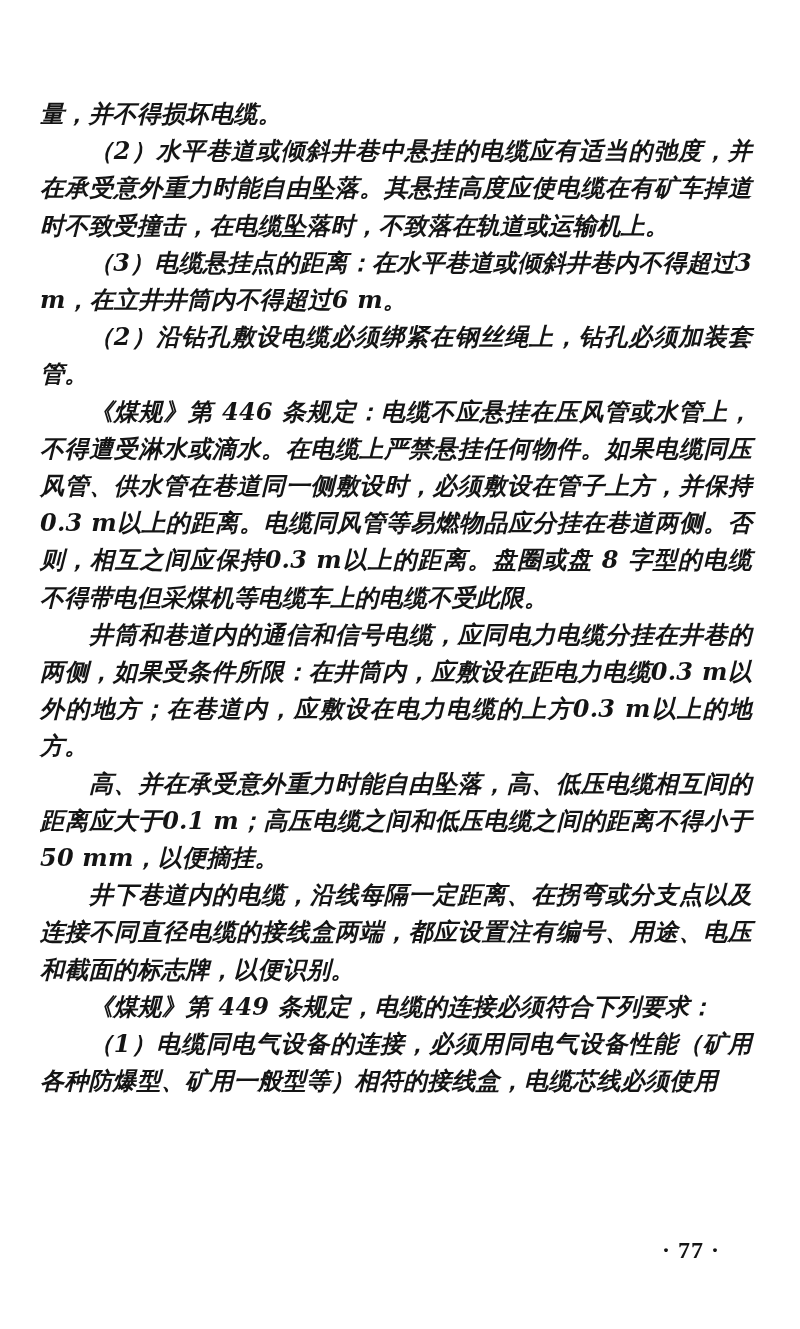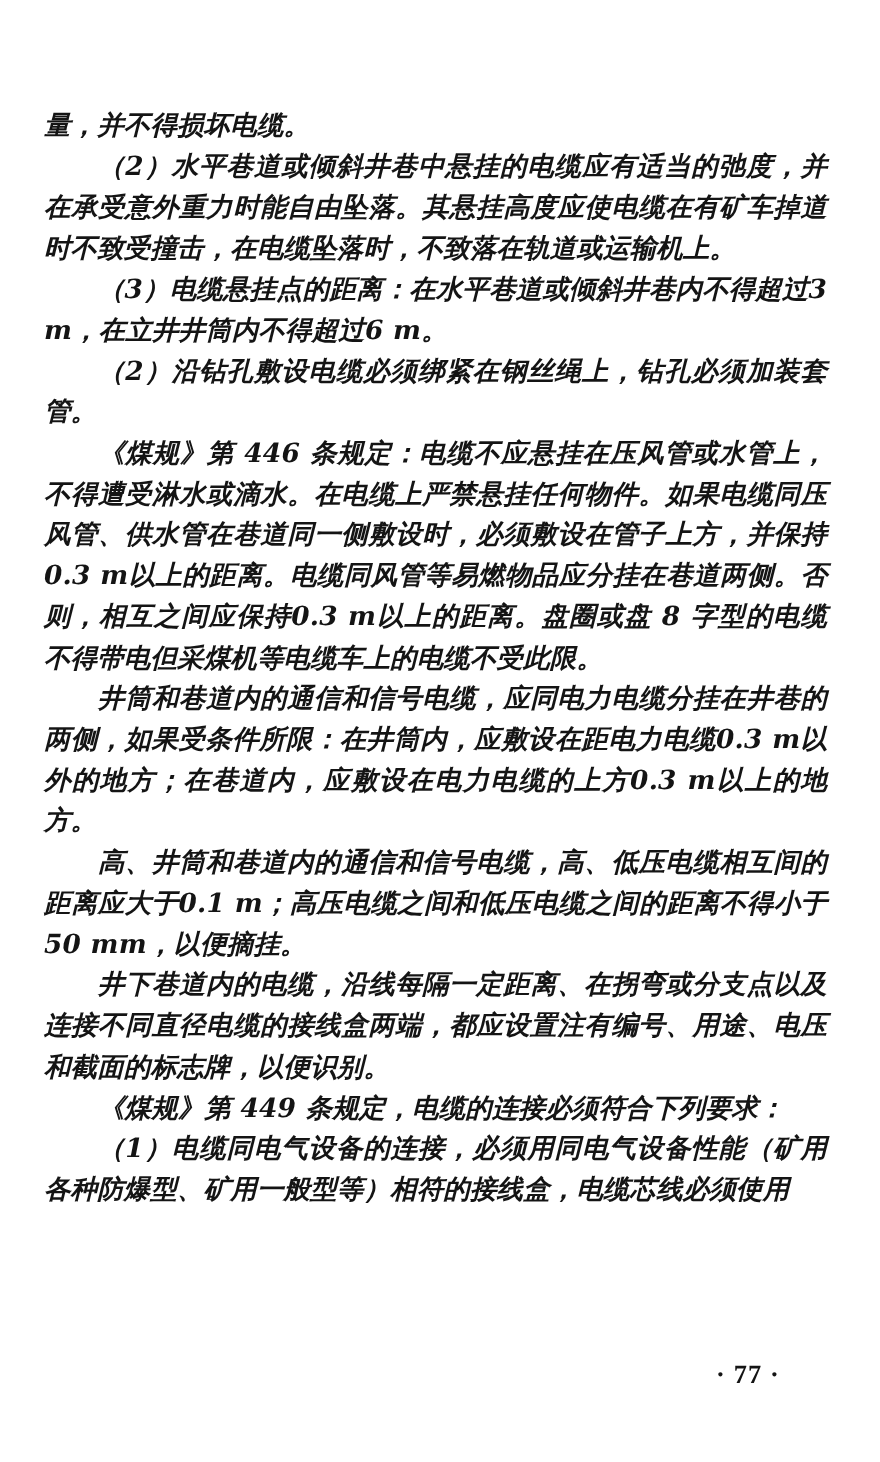--- a/index.html
+++ b/index.html
@@ -36,37 +36,37 @@
     .sec-num {
       font-family: "Liberation Serif", "DejaVu Serif", serif;
       font-weight: 700;
       margin-right: 18px;
     }
     .page-number {
       position: absolute;
       top: 1237px;
       left: 640px;
       width: 80px;
-      text-align: center;
+      text-align: right;
       font-family: "Liberation Serif", serif;
       font-size: 24px;
       font-weight: 700;
       color: #141414;
       letter-spacing: 1px;
     }
   </style>
 </head>
 <body>
 
 <div class="page">
   <p class="para">量，并不得损坏电缆。</p>
   <p class="para indent">（2）水平巷道或倾斜井巷中悬挂的电缆应有适当的弛度，并在承受意外重力时能自由坠落。其悬挂高度应使电缆在有矿车掉道时不致受撞击，在电缆坠落时，不致落在轨道或运输机上。</p>
   <p class="para indent">（3）电缆悬挂点的距离：在水平巷道或倾斜井巷内不得超过3 m，在立井井筒内不得超过6 m。</p>
   <p class="para indent">（2）沿钻孔敷设电缆必须绑紧在钢丝绳上，钻孔必须加装套管。</p>
   <p class="para indent">《煤规》第 446 条规定：电缆不应悬挂在压风管或水管上，不得遭受淋水或滴水。在电缆上严禁悬挂任何物件。如果电缆同压风管、供水管在巷道同一侧敷设时，必须敷设在管子上方，并保持0.3 m以上的距离。电缆同风管等易燃物品应分挂在巷道两侧。否则，相互之间应保持0.3 m以上的距离。盘圈或盘 8 字型的电缆不得带电但采煤机等电缆车上的电缆不受此限。</p>
   <p class="para indent">井筒和巷道内的通信和信号电缆，应同电力电缆分挂在井巷的两侧，如果受条件所限：在井筒内，应敷设在距电力电缆0.3 m以外的地方；在巷道内，应敷设在电力电缆的上方0.3 m以上的地方。</p>
-  <p class="para indent">高、井筒和巷道内的通信和信号电缆，高、低压电缆相互间的距离应大于0.1 m；高压电缆之间和低压电缆之间的距离不得小于50 mm，以便摘挂。</p>
+  <p class="para indent">高、并在承受意外重力时能自由坠落，高、低压电缆相互间的距离应大于0.1 m；高压电缆之间和低压电缆之间的距离不得小于50 mm，以便摘挂。</p>
   <p class="para indent">井下巷道内的电缆，沿线每隔一定距离、在拐弯或分支点以及连接不同直径电缆的接线盒两端，都应设置注有编号、用途、电压和截面的标志牌，以便识别。</p>
   <p class="para indent">《煤规》第 449 条规定，电缆的连接必须符合下列要求：</p>
   <p class="para indent">（1）电缆同电气设备的连接，必须用同电气设备性能（矿用各种防爆型、矿用一般型等）相符的接线盒，电缆芯线必须使用</p>
 </div>
 
 <div class="page-number">· 77 ·</div>
 
 </body></html>

